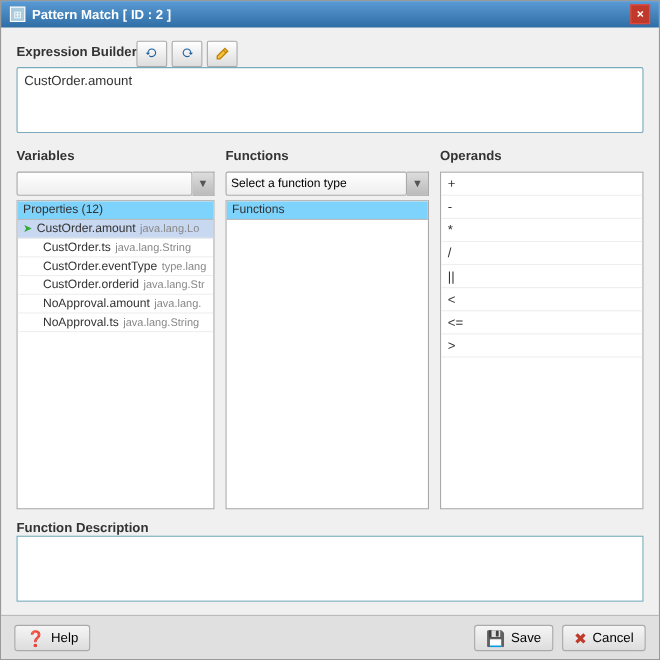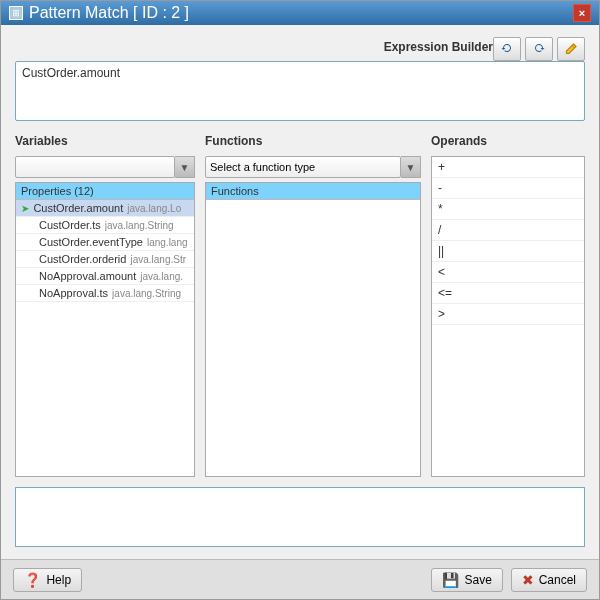--- a/index.html
+++ b/index.html
@@ -12,51 +12,51 @@
       color: white;
       padding: 4px 8px;
       display: flex;
       align-items: center;
       justify-content: space-between;
       height: 24px;
       flex-shrink: 0;
     }
     .title-bar-left { display: flex; align-items: center; gap: 6px; }
     .title-bar-icon { width: 14px; height: 14px; background: #acd; border: 1px solid #fff; display: flex; align-items: center; justify-content: center; font-size: 9px; }
-    .title-bar-title { font-size: 16px; font-weight: normal; color: white; }
+    .title-bar-title { font-size: 12px; font-weight: bold; color: white; }
     .close-btn {
       width: 18px; height: 18px; background: #c0392b; border: 1px solid #e74c3c;
       color: white; font-size: 11px; cursor: pointer; display: flex; align-items: center; justify-content: center;
       font-weight: bold;
     }
 
     .content { flex: 1; padding: 12px 14px; display: flex; flex-direction: column; gap: 10px; overflow: hidden; }
 
     
     .section-label { font-weight: bold; font-size: 12px; color: #333; margin-bottom: 4px; }
 
-    .expr-header { display: flex; align-items: center; justify-content: flex-end; }
+    .expr-header { display: flex; align-items: center; justify-content: flex-start; }
     .expr-buttons { display: flex; gap: 4px; }
     .expr-btn {
       width: 28px; height: 24px; border: 1px solid #aaa; background: linear-gradient(to bottom, #fff, #ddd);
       cursor: pointer; display: flex; align-items: center; justify-content: center; border-radius: 2px;
     }
 
     .expr-textarea {
       width: 100%; height: 60px; border: 1px solid #7ab; background: #fff; padding: 4px 6px;
       font-size: 12px; resize: none; outline: none; color: #333;
       border-radius: 2px;
     }
 
     
     .three-cols { display: flex; gap: 10px; flex: 1; min-height: 0; }
 
     .col { display: flex; flex-direction: column; gap: 4px; }
     .col-vars { width: 180px; flex-shrink: 0; }
-    .col-funcs { width: 216px; flex-shrink: 0; }
+    .col-funcs { width: 185px; flex-shrink: 0; }
     .col-ops { flex: 1; }
 
     .dropdown-row { display: flex; align-items: center; }
     .dropdown {
       flex: 1; height: 22px; border: 1px solid #aaa; background: linear-gradient(to bottom, #fff, #eee);
       padding: 0 4px; font-size: 11px; cursor: pointer; appearance: none; -webkit-appearance: none;
       border-radius: 2px;
     }
     .dropdown-arrow {
       width: 20px; height: 22px; border: 1px solid #aaa; border-left: none;
@@ -179,21 +179,21 @@
               <span class="var-type">java.lang.Lo</span>
             </div>
             <div class="list-item">
               <span style="width: 14px; display: inline-block;"></span>
               <span class="var-name">CustOrder.ts</span>
               <span class="var-type">java.lang.String</span>
             </div>
             <div class="list-item">
               <span style="width: 14px; display: inline-block;"></span>
               <span class="var-name">CustOrder.eventType</span>
-              <span class="var-type">lang.lang</span>
+              <span class="var-type">type.lang</span>
             </div>
             <div class="list-item">
               <span style="width: 14px; display: inline-block;"></span>
               <span class="var-name">CustOrder.orderid</span>
               <span class="var-type">java.lang.Str</span>
             </div>
             <div class="list-item">
               <span style="width: 14px; display: inline-block;"></span>
               <span class="var-name">NoApproval.amount</span>
               <span class="var-type">java.lang.</span>
@@ -230,20 +230,21 @@
             <div class="ops-item">||</div>
             <div class="ops-item">&lt;</div>
             <div class="ops-item">&lt;=</div>
             <div class="ops-item">&gt;</div>
           </div>
       </div>
 
     </div>
 
     <div class="func-desc">
+      <span class="section-label">Function Description</span>
       <div class="desc-box"></div>
     </div>
 
   </div>
 
   <div class="footer">
     <button class="footer-btn">
       <span class="btn-icon help-icon">❓</span>
       <span>Help</span>
     </button>

